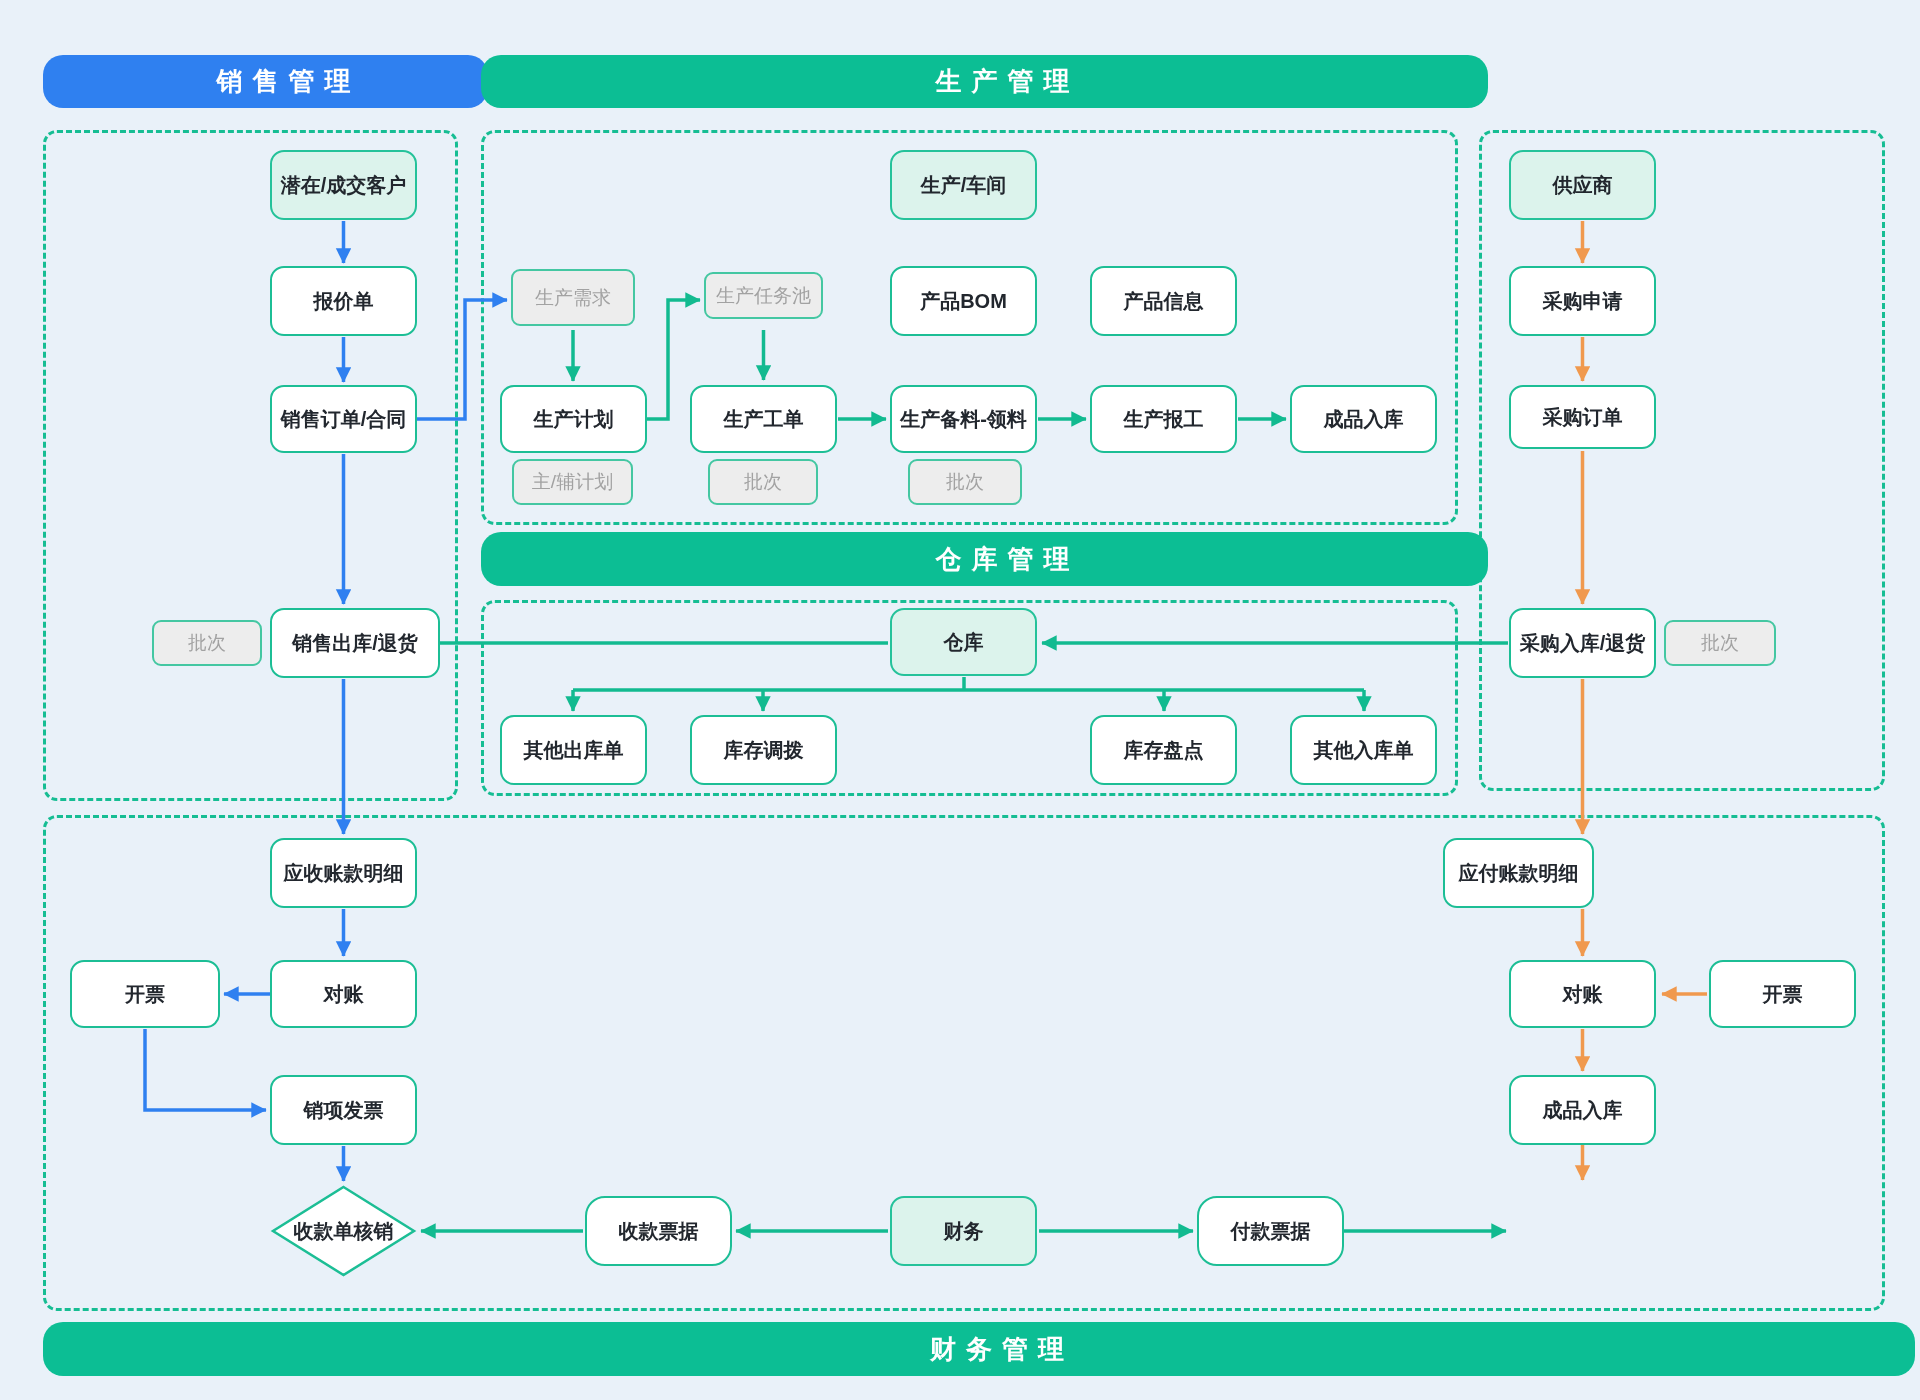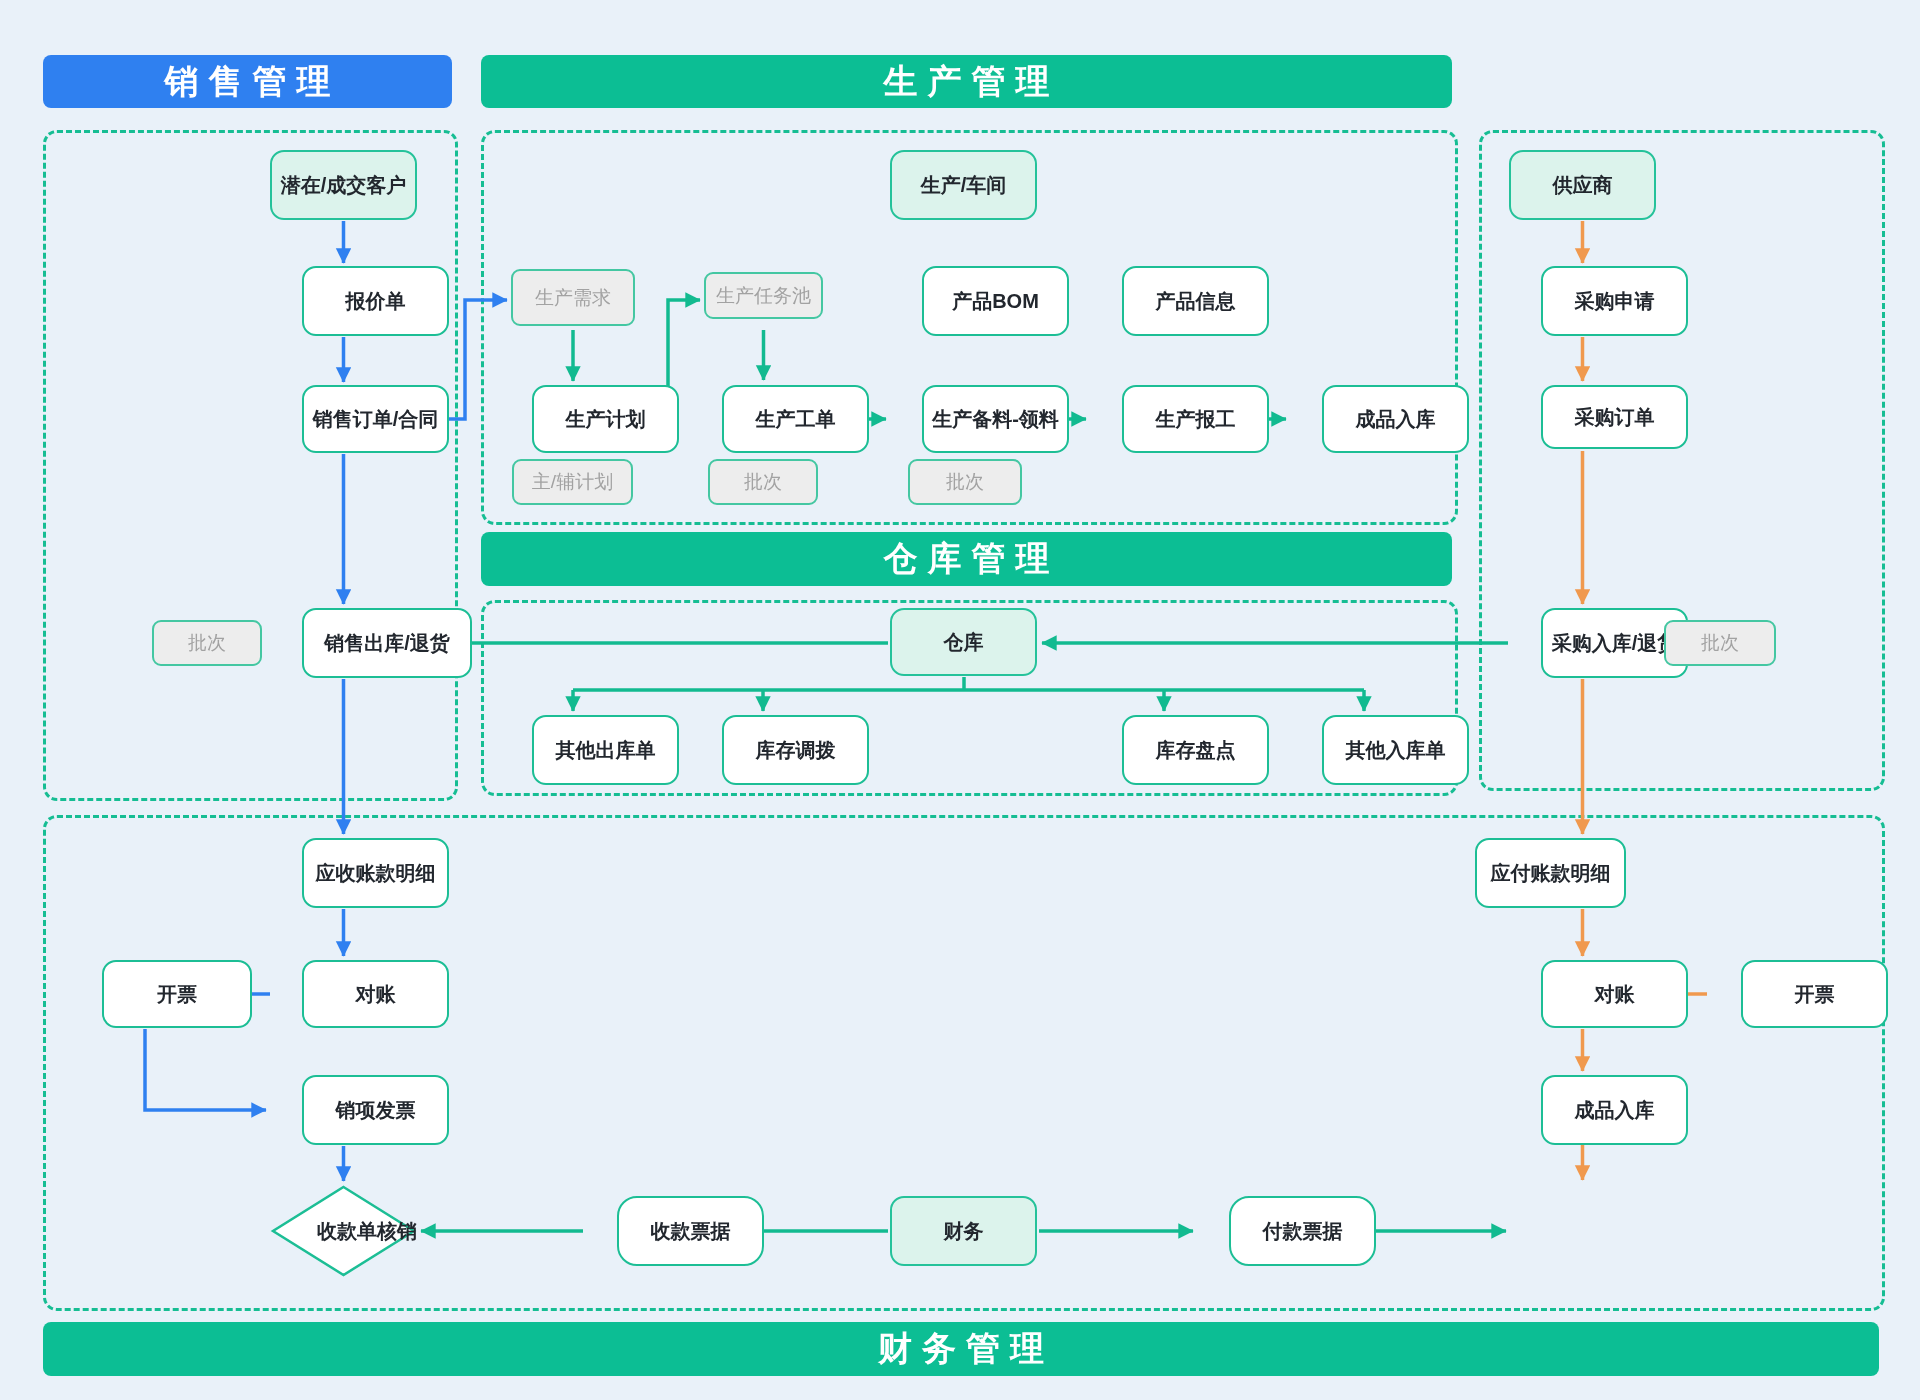--- a/index.html
+++ b/index.html
@@ -3,41 +3,41 @@
 <meta charset="utf-8">
 <style>
   html,body{margin:0;padding:0;background:#dfe9f3;}
   .canvas{
     position:relative;width:1920px;height:1400px;margin:0 auto;
     background:#E9F1F9;overflow:hidden;
     font-family:"Liberation Sans","DejaVu Sans",sans-serif;
   }
   .layer{position:absolute;left:0;top:0;width:1920px;height:1400px;pointer-events:none;}
   .bar{
-    position:absolute;border-radius:8px;display:flex;align-items:center;justify-content:center;
-    color:#fff;font-size:34px;font-weight:700;letter-spacing:10px;text-indent:10px;z-index:3;
+    position:absolute;border-radius:20px;display:flex;align-items:center;justify-content:center;
+    color:#fff;font-size:26px;font-weight:700;letter-spacing:10px;text-indent:10px;z-index:3;padding-left:36px;
   }
   .bar.blue{background:#2F80F0;}
   .bar.green{background:#0CBE94;}
   .bar.orange{background:#F0994E;}
   .container{
     position:absolute;border:3px dashed #16BD93;border-radius:14px;z-index:0;
   }
   .node{
     position:absolute;display:flex;align-items:center;justify-content:center;
     font-size:20px;font-weight:600;color:#22272E;z-index:2;white-space:nowrap;
     box-sizing:border-box;
   }
-  .box{background:#FFFFFF;border:2.5px solid #1CBE95;border-radius:14px;margin-left:32px;}
+  .box{background:#FFFFFF;border:2.5px solid #1CBE95;border-radius:14px;}
   .entity{background:#DCF3EC;border:2.5px solid #25C29A;border-radius:14px;}
   .sub{
     background:#EDEDED;border:2.5px solid #44C7A2;border-radius:9px;
     color:#A2A2A2;font-size:19px;font-weight:500;
   }
-  .diamond{background:transparent;border:none;justify-content:flex-end;}
+  .diamond{background:transparent;border:none;}
   .diamond svg{position:absolute;left:0;top:0;width:100%;height:100%;}
   .diamond span{position:relative;z-index:1;}
   .edges{z-index:1;}
 </style>
 </head>
 <body>
 
 <div class="canvas">
 
   <div class="container" style="left:43px;top:130px;width:409px;height:665px"></div>

